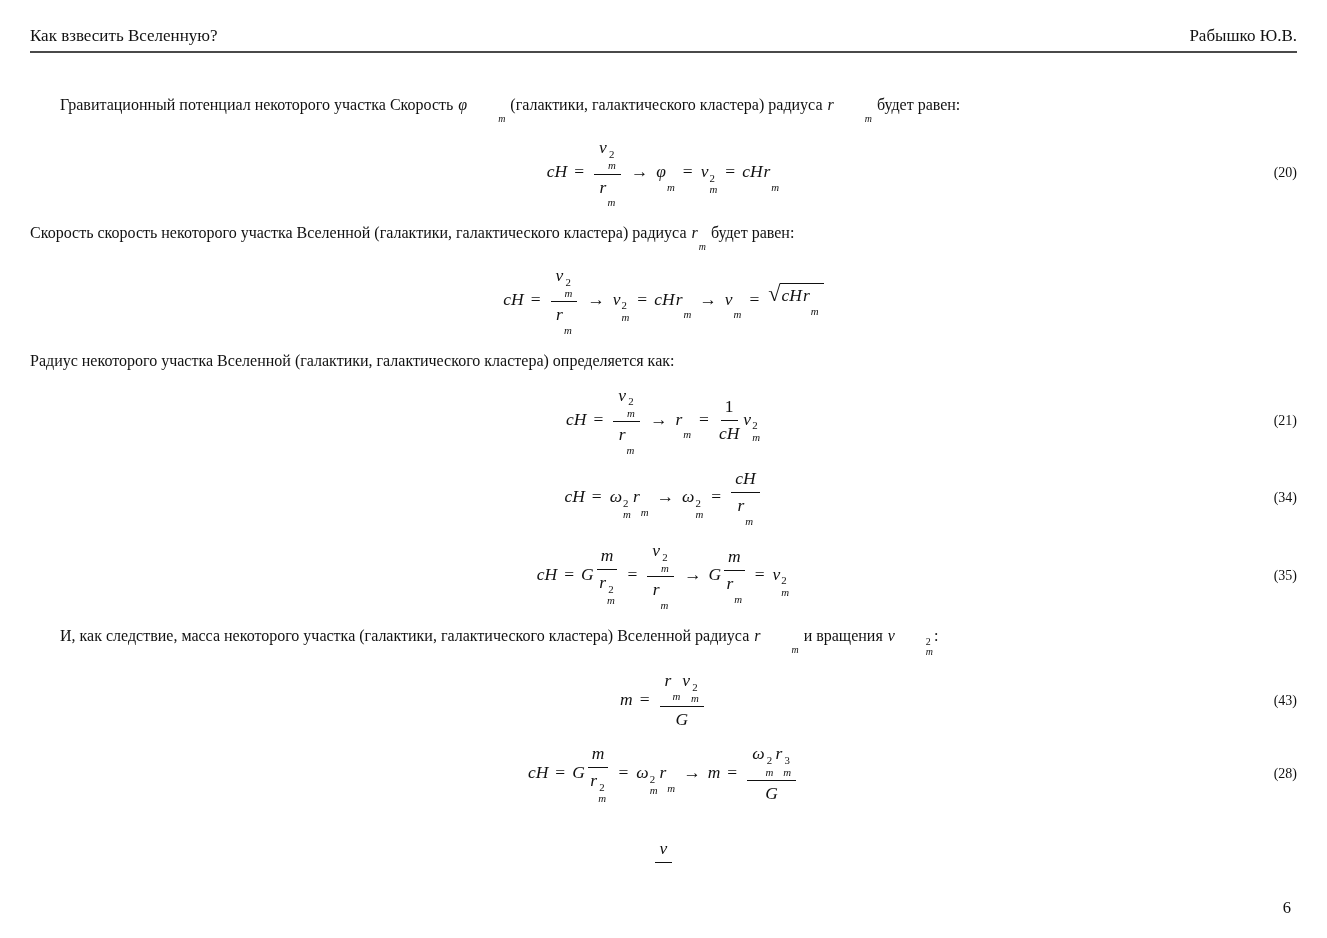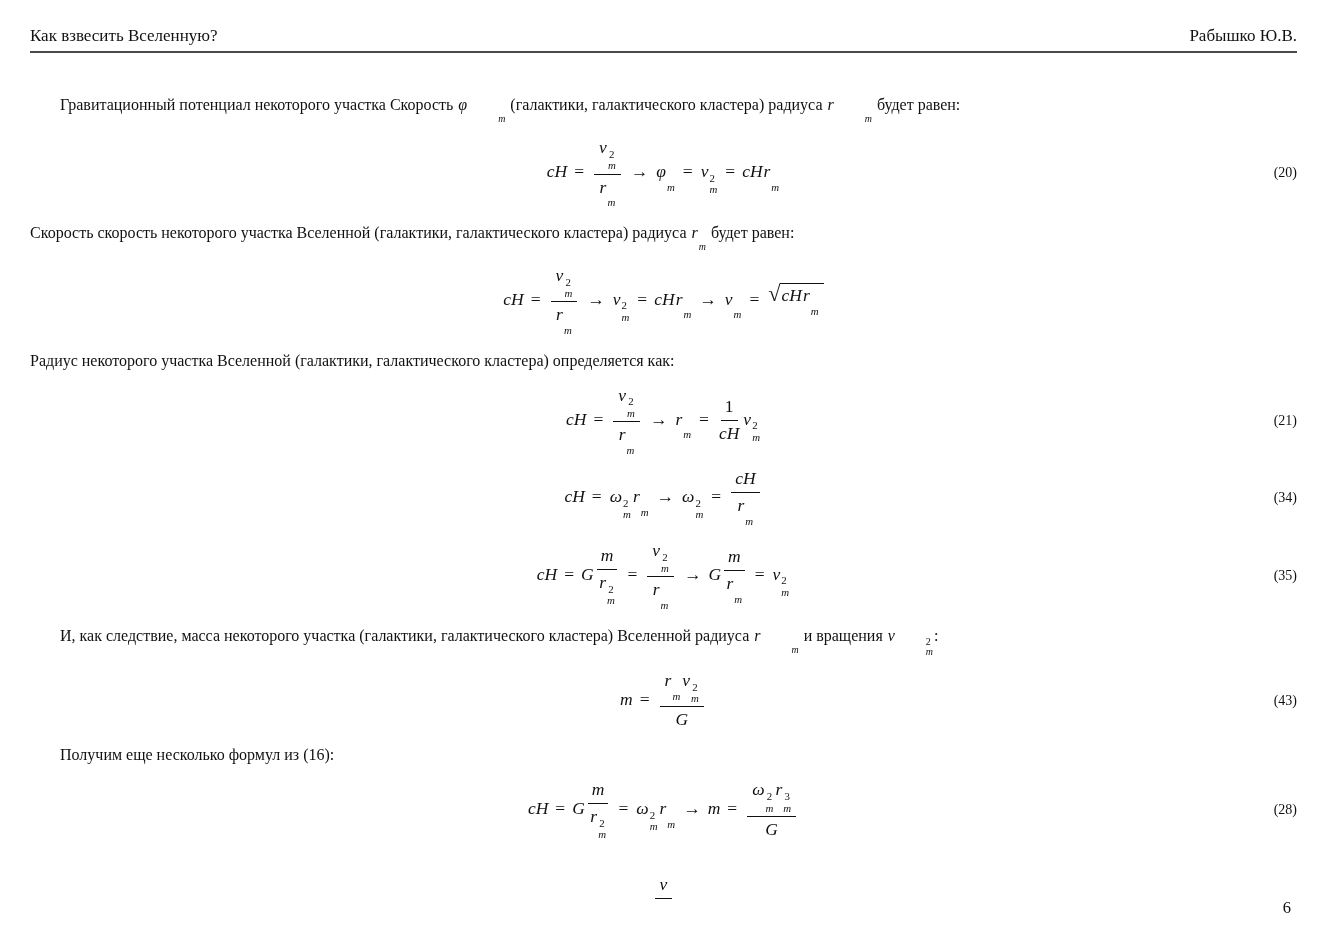--- a/index.html
+++ b/index.html
@@ -248,21 +248,20 @@
                   <span class="m-sup"></span>
                   <span class="m-sub">m</span>
                 </span></span><span class="m-ss"><span class="m-it">v</span><span class="m-scripts">
                   <span class="m-sup">2</span>
                   <span class="m-sub">m</span>
                 </span></span></span>
             <span class="m-den"><span class="m-it">G</span></span>
           </span></span>
         <span class="eq-num">(43)</span>
       </div>
-      <p class="para indent"><span class="txt">Получим еще несколько формул из (16):</span></p>
       <div class="equation">
         <span class="eq-body"><span class="m-it">cH</span><span class="m-op">=</span><span class="m-it">G</span><span class="m-frac">
             <span class="m-num"><span class="m-it">m</span></span>
             <span class="m-den"><span class="m-ss"><span class="m-it">r</span><span class="m-scripts">
                   <span class="m-sup">2</span>
                   <span class="m-sub">m</span>
                 </span></span></span>
           </span><span class="m-op">=</span><span class="m-ss"><span class="m-it">ω</span><span class="m-scripts">
               <span class="m-sup">2</span>
               <span class="m-sub">m</span>

